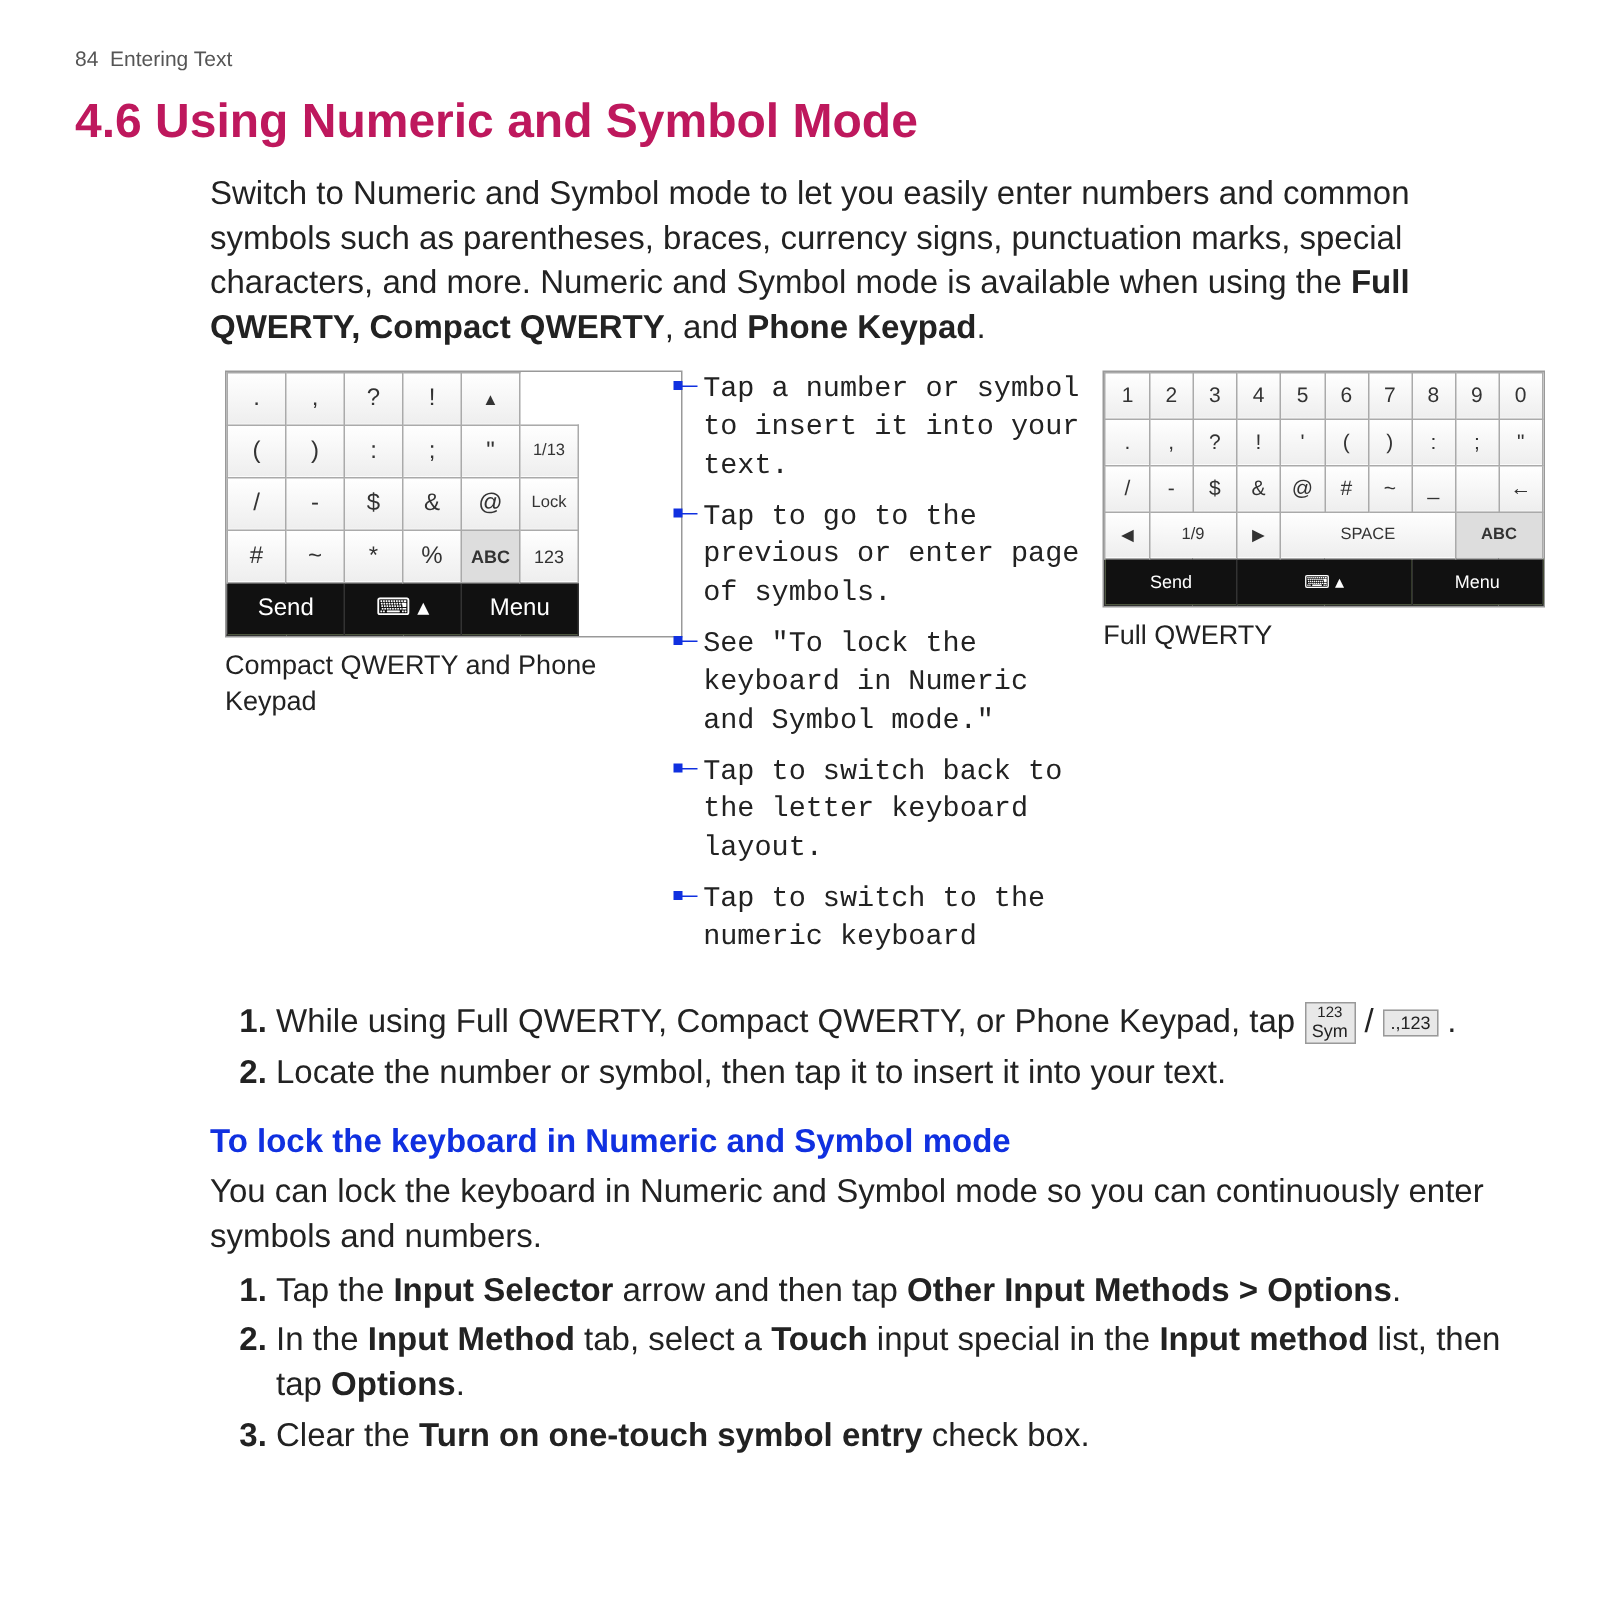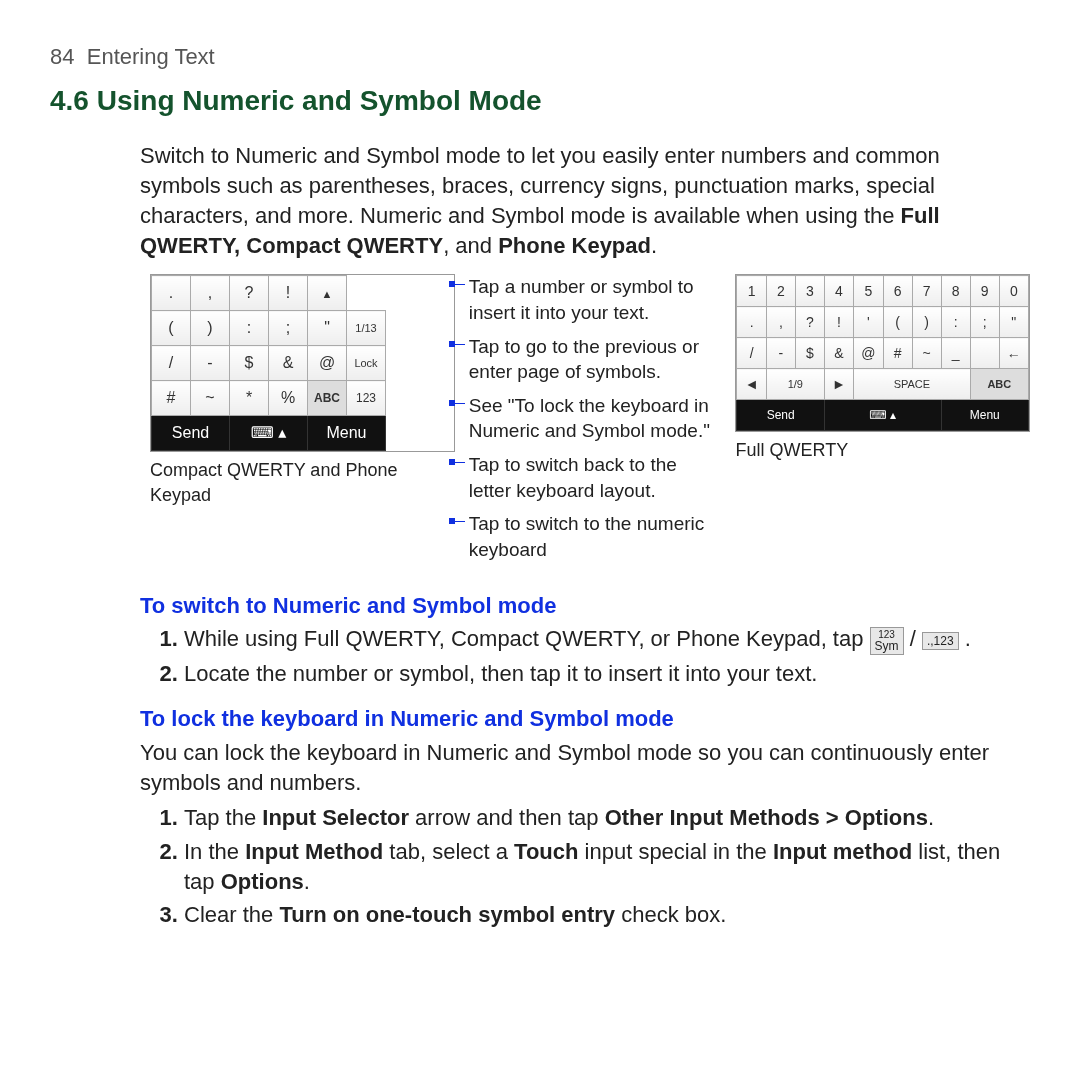--- a/index.html
+++ b/index.html
@@ -11,29 +11,28 @@
     background: #fff;
     color: #222;
     font-size: 22px;
     line-height: 1.35;
   }
   .page {
     padding: 30px 50px 20px 50px;
   }
   .runhead {
     color: #555;
-    font-size: 22px;
+    font-size: 14px;
     margin-bottom: 10px;
-    margin-top: 12px;
   }
   h1 {
-    color: #14532d;
-    font-size: 28px;
+    color: #be185d;
+    font-size: 32px;
     font-weight: 700;
-    margin: 6px 0 22px 0;
+    margin: 6px 0 12px 0;
   }
   .body-para {
     margin: 0 16px 14px 90px;
     font-size: 22px;
   }
   .body-para b { font-weight: 700; }
   .figure-block {
     display: flex;
     margin: 10px 0 20px 100px;
     gap: 14px;
@@ -54,20 +53,21 @@
   .kb .bar {
     background: #84cc16; color: #fff;
     font-size: 13px;
   }
   .kb .bar td { background:#111; color:#fff; border-color:#333; }
   .kb .up::before { content: "▲"; font-size:11px; }
   .annot {
     font-size: 19px;
     color: #222;
     width: 260px;
+    font-family: Liberation Mono, monospace;
   }
   .annot div { margin-bottom: 8px; position:relative; }
   .annot div::before {
     content:""; position:absolute; left:-16px; top:10px;
     width:12px; height:1px; background:#1030e0;
   }
   .annot .dot::after {
     content:""; position:absolute; left:-20px; top:7px;
     width:6px; height:6px; background:#1030e0;
   }
@@ -226,21 +226,20 @@
             <td colspan="4">⌨ ▴</td>
             <td colspan="3">Menu</td>
           </tr>
         </tbody>
           </table>
       </div>
       <div class="caption" style="font-size:18px;margin-top:6px;">Full QWERTY</div>
     </div>
   </div>
 
-  <div class="sub-h">To switch to Numeric and Symbol mode</div>
   <ol class="steps">
     <li>
       <span>While using Full QWERTY, Compact QWERTY, or Phone Keypad, tap </span>
       <span class="inline-key"><span class="top">123</span><span>Sym</span></span>
       <span> / </span>
       <span class="inline-key">.,123</span>
       <span> .</span>
     </li>
     <li>Locate the number or symbol, then tap it to insert it into your text.</li>
   </ol>

